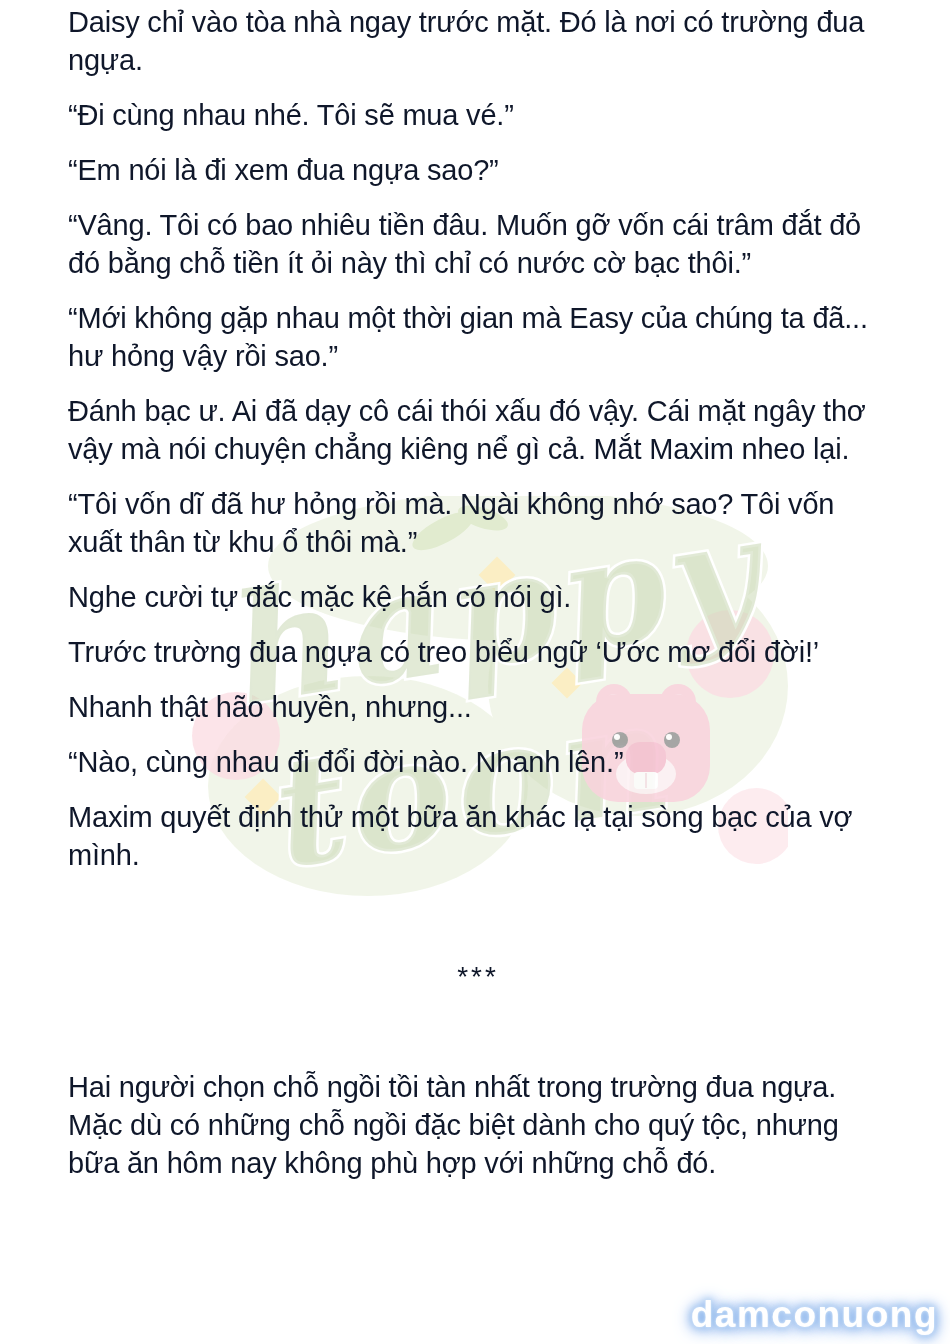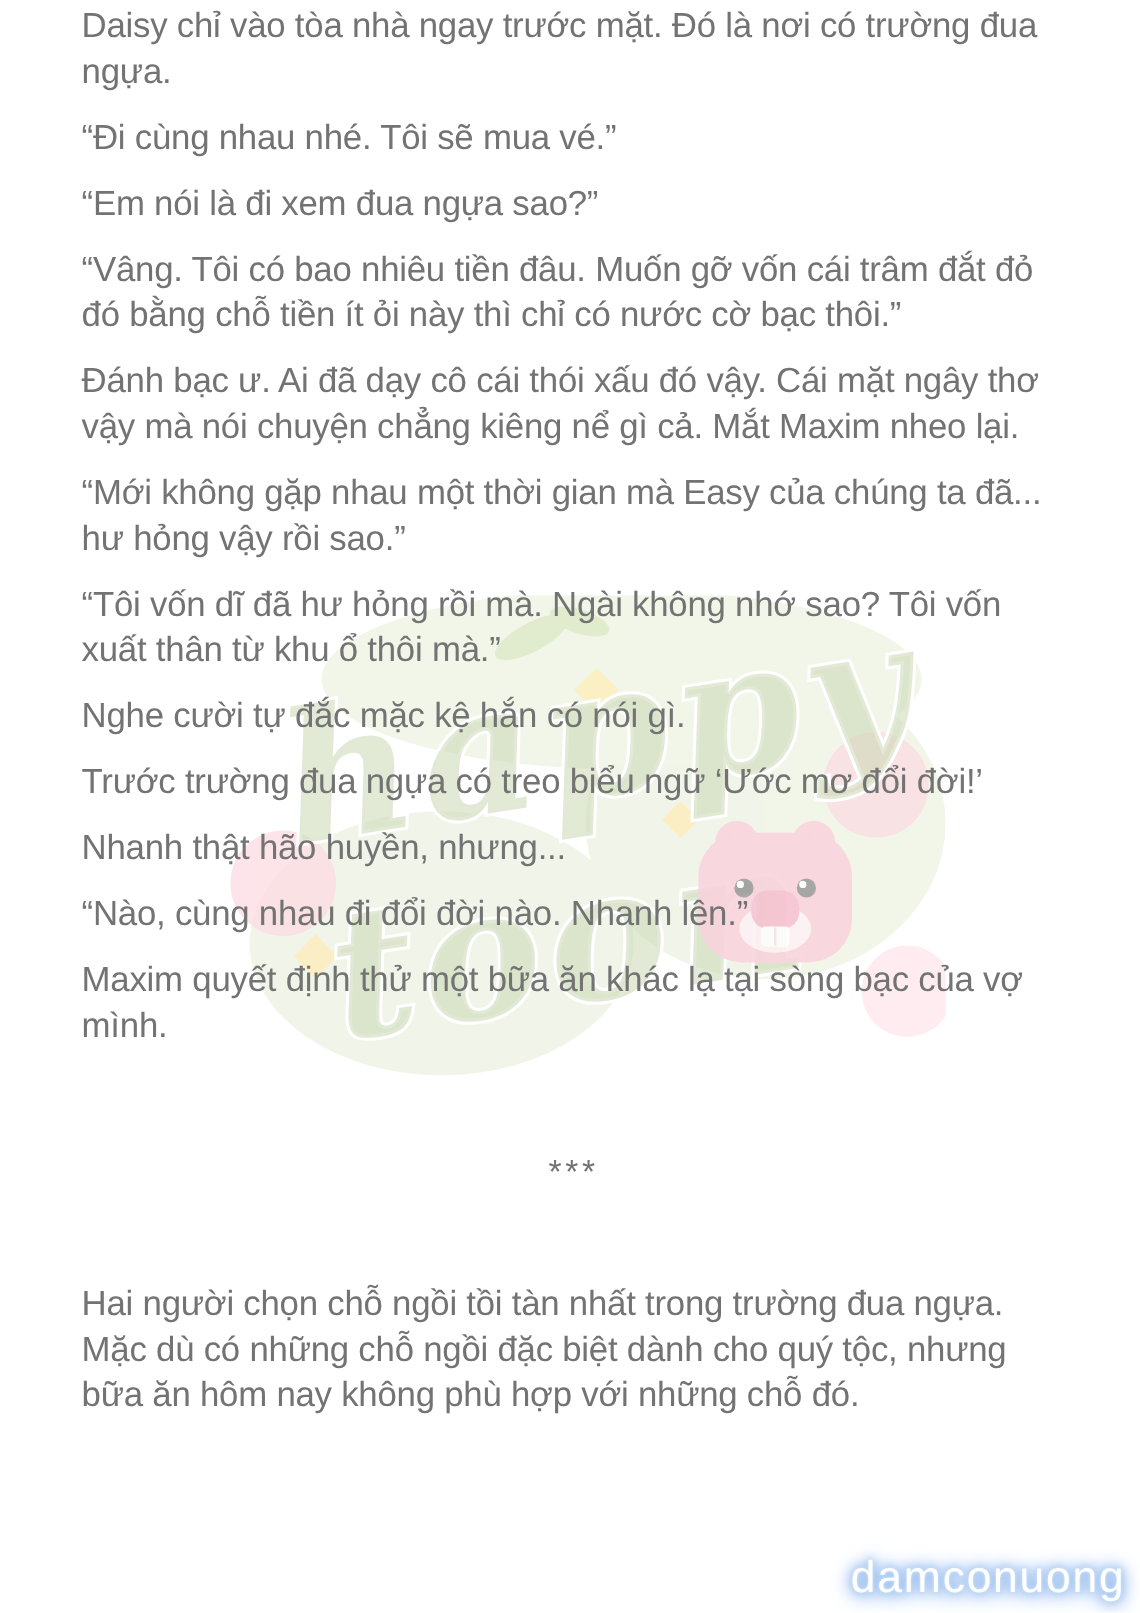--- a/index.html
+++ b/index.html
@@ -11,21 +11,21 @@
     overflow: hidden;
     font-family: "Liberation Sans", sans-serif;
   }
   
   .story {
     position: absolute;
     left: 68px;
     top: 3px;
     width: 820px;
     z-index: 1;
-    color: #737373;
+    color: #0f172a;
     font-size: 29px;
     line-height: 38px;
     letter-spacing: -0.2px;
   }
   .story p {
     margin: 0 0 17px 0;
     white-space: pre-line;   
   }
   .story p.separator {
     text-align: center;
@@ -44,21 +44,21 @@
     z-index: 0;
     pointer-events: none;
   }
   
   .watermark-site {
     position: absolute;
     right: 12px;
     bottom: 8px;
     z-index: 2;
     font-size: 37px;
-    font-weight: normal;
+    font-weight: bold;
     letter-spacing: 1.5px;
     color: #ffffff;
     text-shadow:
       0 0 2px #e2eefb,
       0 0 4px #bcd6f5,
       0 0 8px #93bbee,
       0 0 13px #7caae9,
       0 2px 18px #6f9fe6,
       0 0 1px #a9c9f1;
   }
@@ -111,24 +111,24 @@
     </svg>
   </div>
 
   <div class="story">
     <p>Daisy chỉ vào tòa nhà ngay trước mặt. Đó là nơi có trường đua
 ngựa.</p>
     <p>“Đi cùng nhau nhé. Tôi sẽ mua vé.”</p>
     <p>“Em nói là đi xem đua ngựa sao?”</p>
     <p>“Vâng. Tôi có bao nhiêu tiền đâu. Muốn gỡ vốn cái trâm đắt đỏ
 đó bằng chỗ tiền ít ỏi này thì chỉ có nước cờ bạc thôi.”</p>
+    <p>“Mới không gặp nhau một thời gian mà Easy của chúng ta đã...
+hư hỏng vậy rồi sao.”</p>
     <p>Đánh bạc ư. Ai đã dạy cô cái thói xấu đó vậy. Cái mặt ngây thơ
 vậy mà nói chuyện chẳng kiêng nể gì cả. Mắt Maxim nheo lại.</p>
-    <p>“Mới không gặp nhau một thời gian mà Easy của chúng ta đã...
-hư hỏng vậy rồi sao.”</p>
     <p>“Tôi vốn dĩ đã hư hỏng rồi mà. Ngài không nhớ sao? Tôi vốn
 xuất thân từ khu ổ thôi mà.”</p>
     <p>Nghe cười tự đắc mặc kệ hắn có nói gì.</p>
     <p>Trước trường đua ngựa có treo biểu ngữ ‘Ước mơ đổi đời!’</p>
     <p>Nhanh thật hão huyền, nhưng...</p>
     <p>“Nào, cùng nhau đi đổi đời nào. Nhanh lên.”</p>
     <p>Maxim quyết định thử một bữa ăn khác lạ tại sòng bạc của vợ
 mình.</p>
     <p class="separator">***</p>
     <p class="pre-dialog-gap">Hai người chọn chỗ ngồi tồi tàn nhất trong trường đua ngựa.

